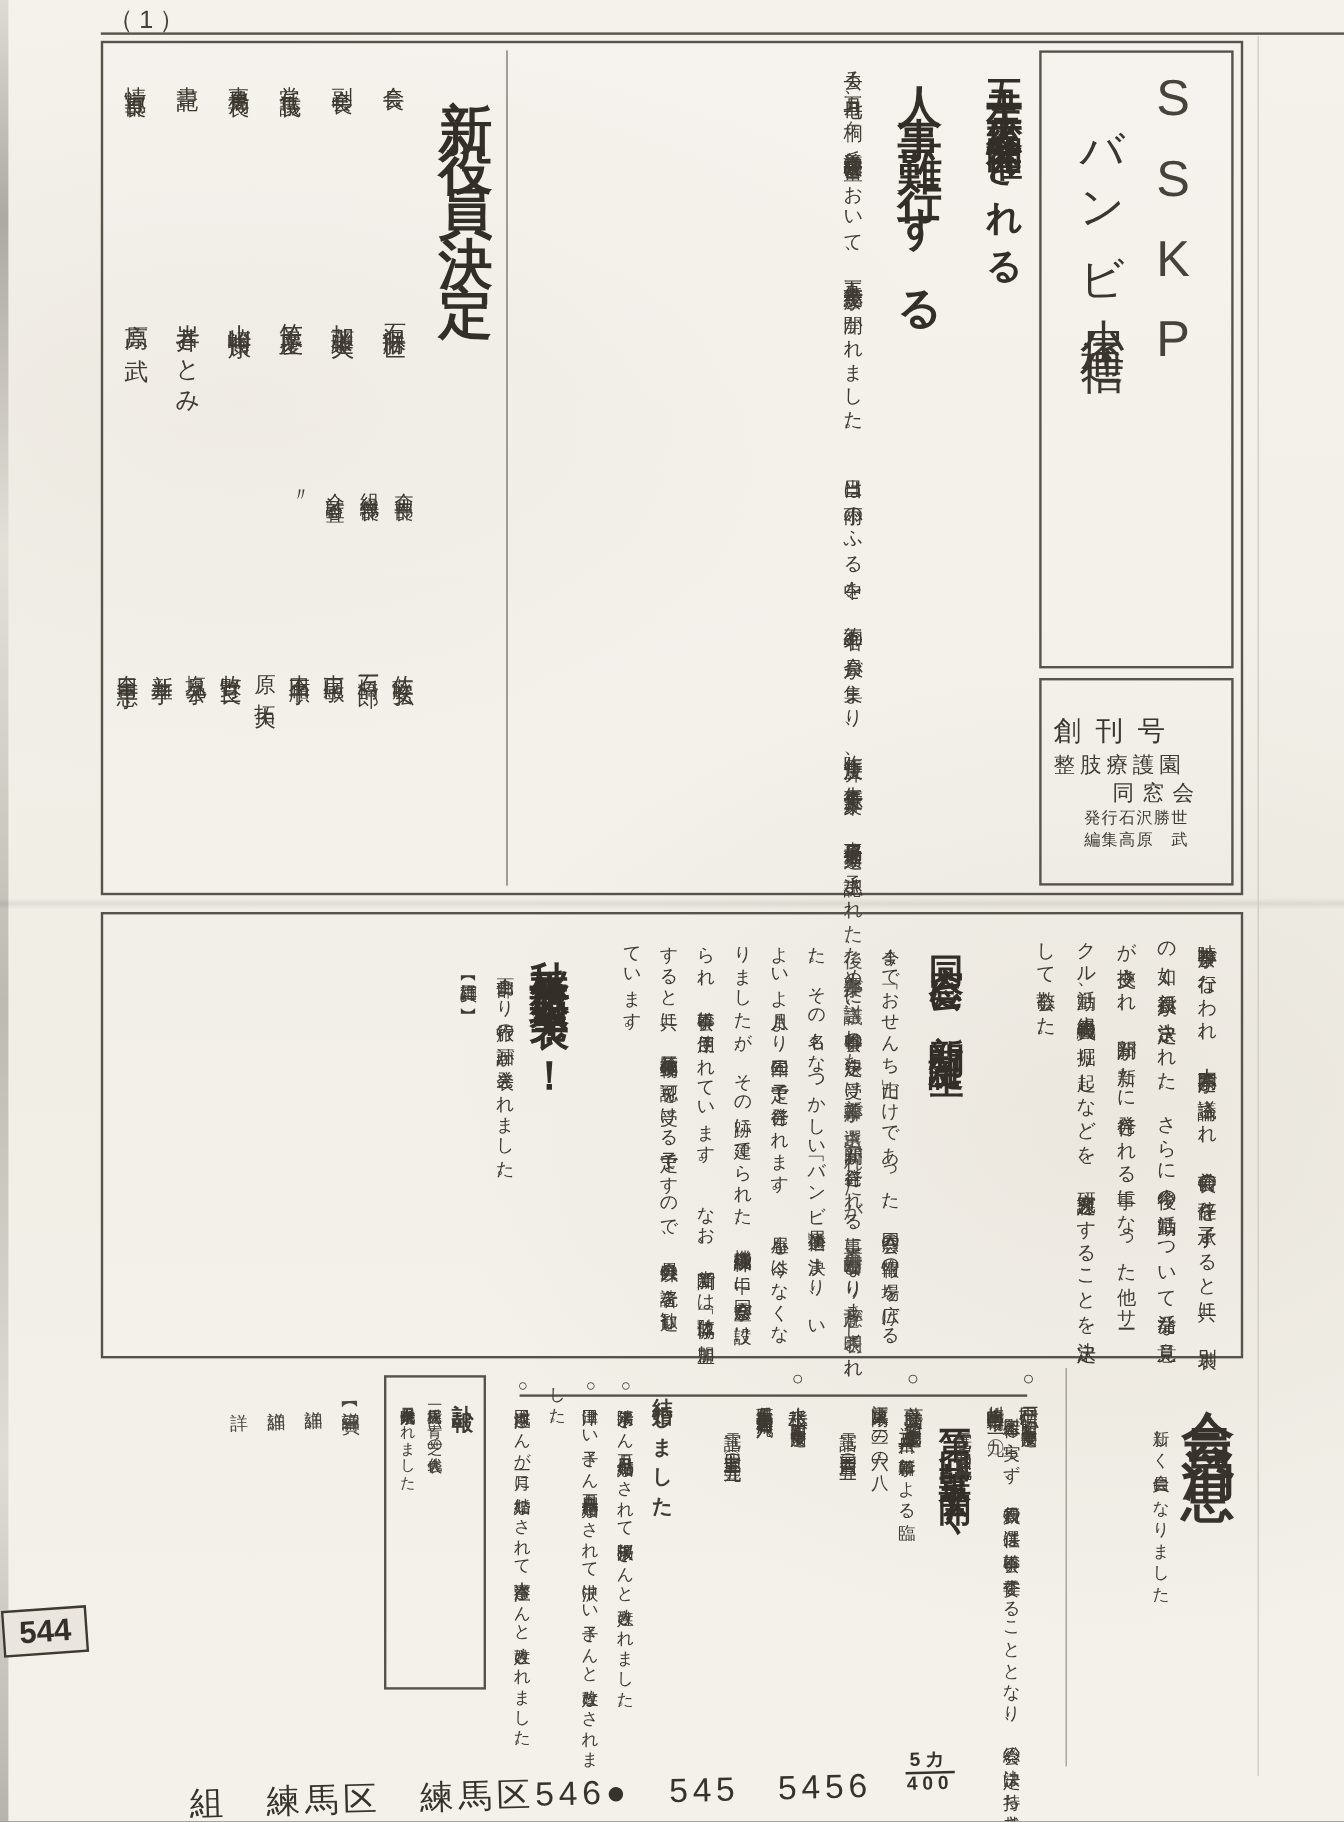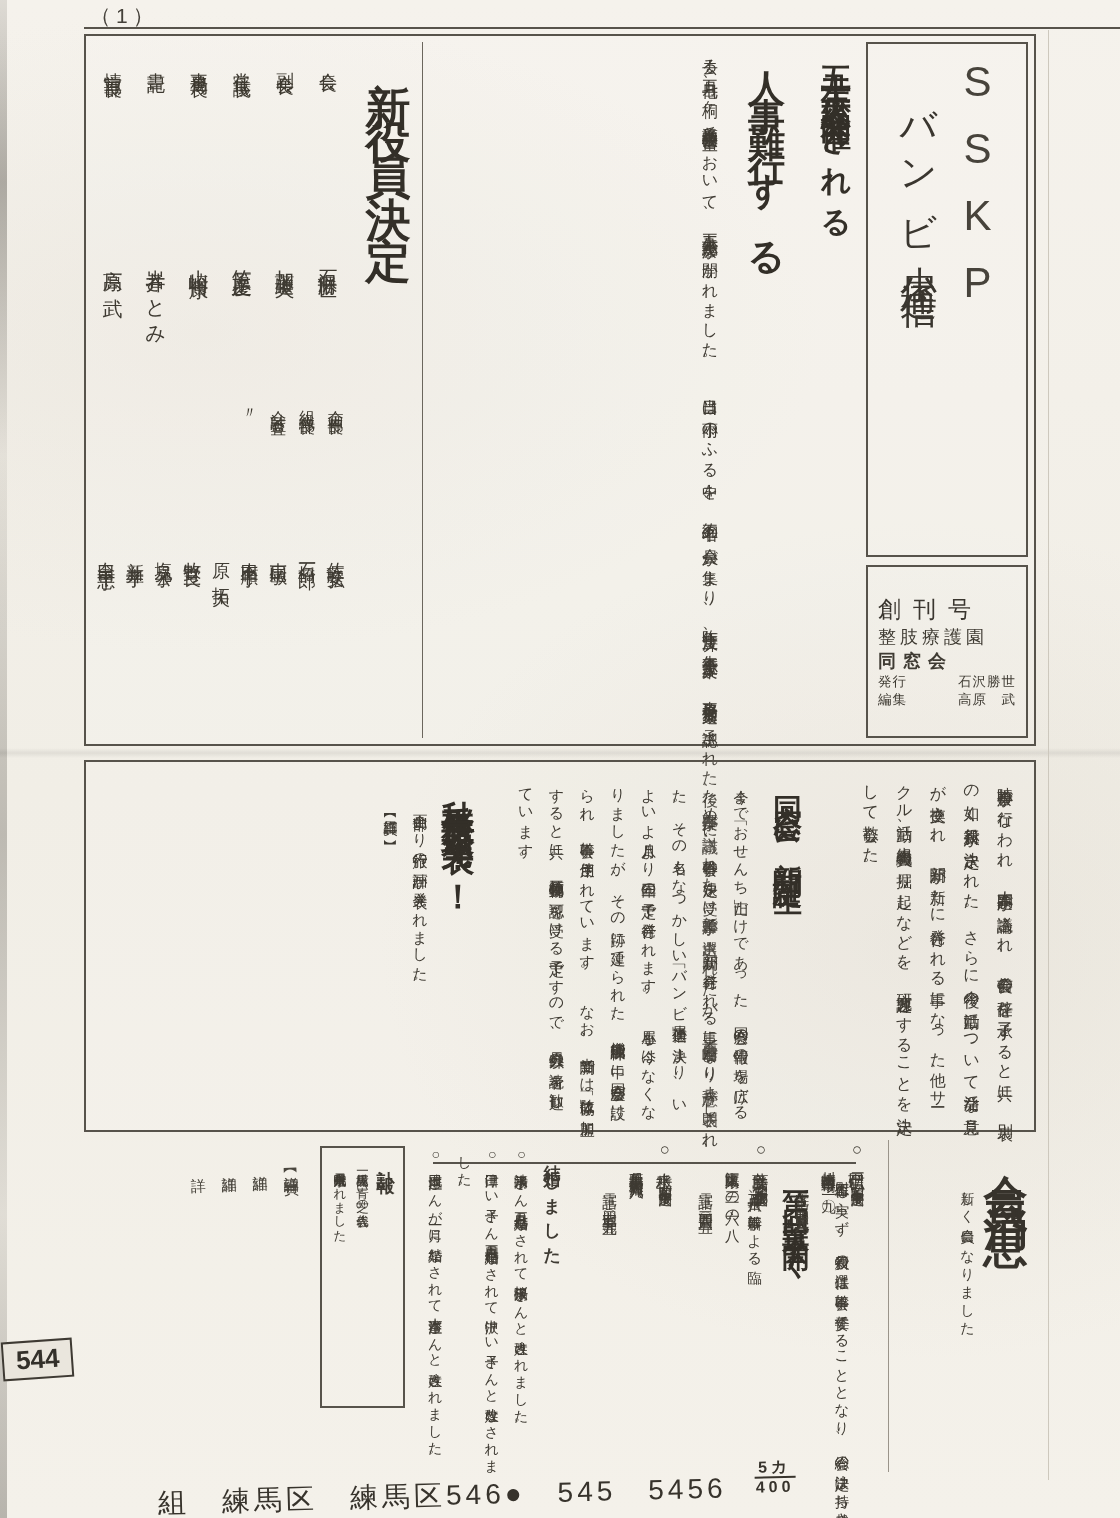--- a/index.html
+++ b/index.html
@@ -26,22 +26,22 @@
   
   .top-block { position:absolute; left:84px; top:34px; width:952px; height:712px; border:2px solid #57534b;
     display:flex; flex-direction:row-reverse; padding:6px; box-sizing:border-box; background:rgba(255,255,255,0.12); }
   .masthead { flex:0 0 162px; display:flex; flex-direction:column; gap:8px; }
   .title-box { border:2px solid #57534b; flex:1 1 auto; display:flex; flex-direction:row-reverse; justify-content:center; gap:10px; padding:14px 6px; }
   .title-latin { writing-mode:vertical-rl; text-orientation:upright; font-size:42px; letter-spacing:20px; color:#47433b; }
   .title-jp { writing-mode:vertical-rl; font-size:37px; letter-spacing:9px; padding-top:26px; color:#3a362f; }
   .pub-box { border:2px solid #57534b; flex:0 0 172px; padding:27px 10px; box-sizing:border-box; display:flex; flex-direction:column; justify-content:space-between; }
   .issue { font-size:23px; letter-spacing:12px; color:#3a362f; }
   .org1 { font-size:18px; letter-spacing:4px; }
-  .org2 { font-size:18px; letter-spacing:7px; text-align:left; padding-right:14px;font-weight:bold; }
-  .pubrow { display:flex; justify-content:space-between; font-size:13.5px; letter-spacing:1px; }
+  .org2 { font-size:18px; letter-spacing:7px; text-align:right; padding-right:14px; }
+  .pubrow { display:flex; justify-content:center; font-size:13.5px; letter-spacing:1px; }
 
   .article1 { flex:1 1 auto; display:flex; flex-direction:column; padding:0 10px; border-left:1px solid #6b665d; box-sizing:border-box; }
   .a1-upper { flex:0 0 468px; display:flex; flex-direction:row-reverse; }
   .hl-main { writing-mode:vertical-rl; font-size:30px; letter-spacing:7px; font-weight:bold; color:#332f28; padding-left:8px; }
   .hl-sub { writing-mode:vertical-rl; font-size:37px; letter-spacing:26px; font-weight:bold; color:#332f28; padding:0 16px 0 14px; }
   .a1-body1 { writing-mode:vertical-rl; font-size:16px; line-height:2.15; letter-spacing:1.5px; padding-top:4px; }
   .a1-divider { border-top:2px solid #57534b; margin:4px 0 6px; }
   .a1-lower { flex:1 1 auto; display:flex; flex-direction:row-reverse; }
   .a1-body2 { writing-mode:vertical-rl; font-size:14.5px; line-height:1.95; letter-spacing:1px; }
   .hl-kanjikai { writing-mode:vertical-rl; font-size:27px; font-weight:bold; letter-spacing:9px; padding:0 14px; color:#332f28; }

